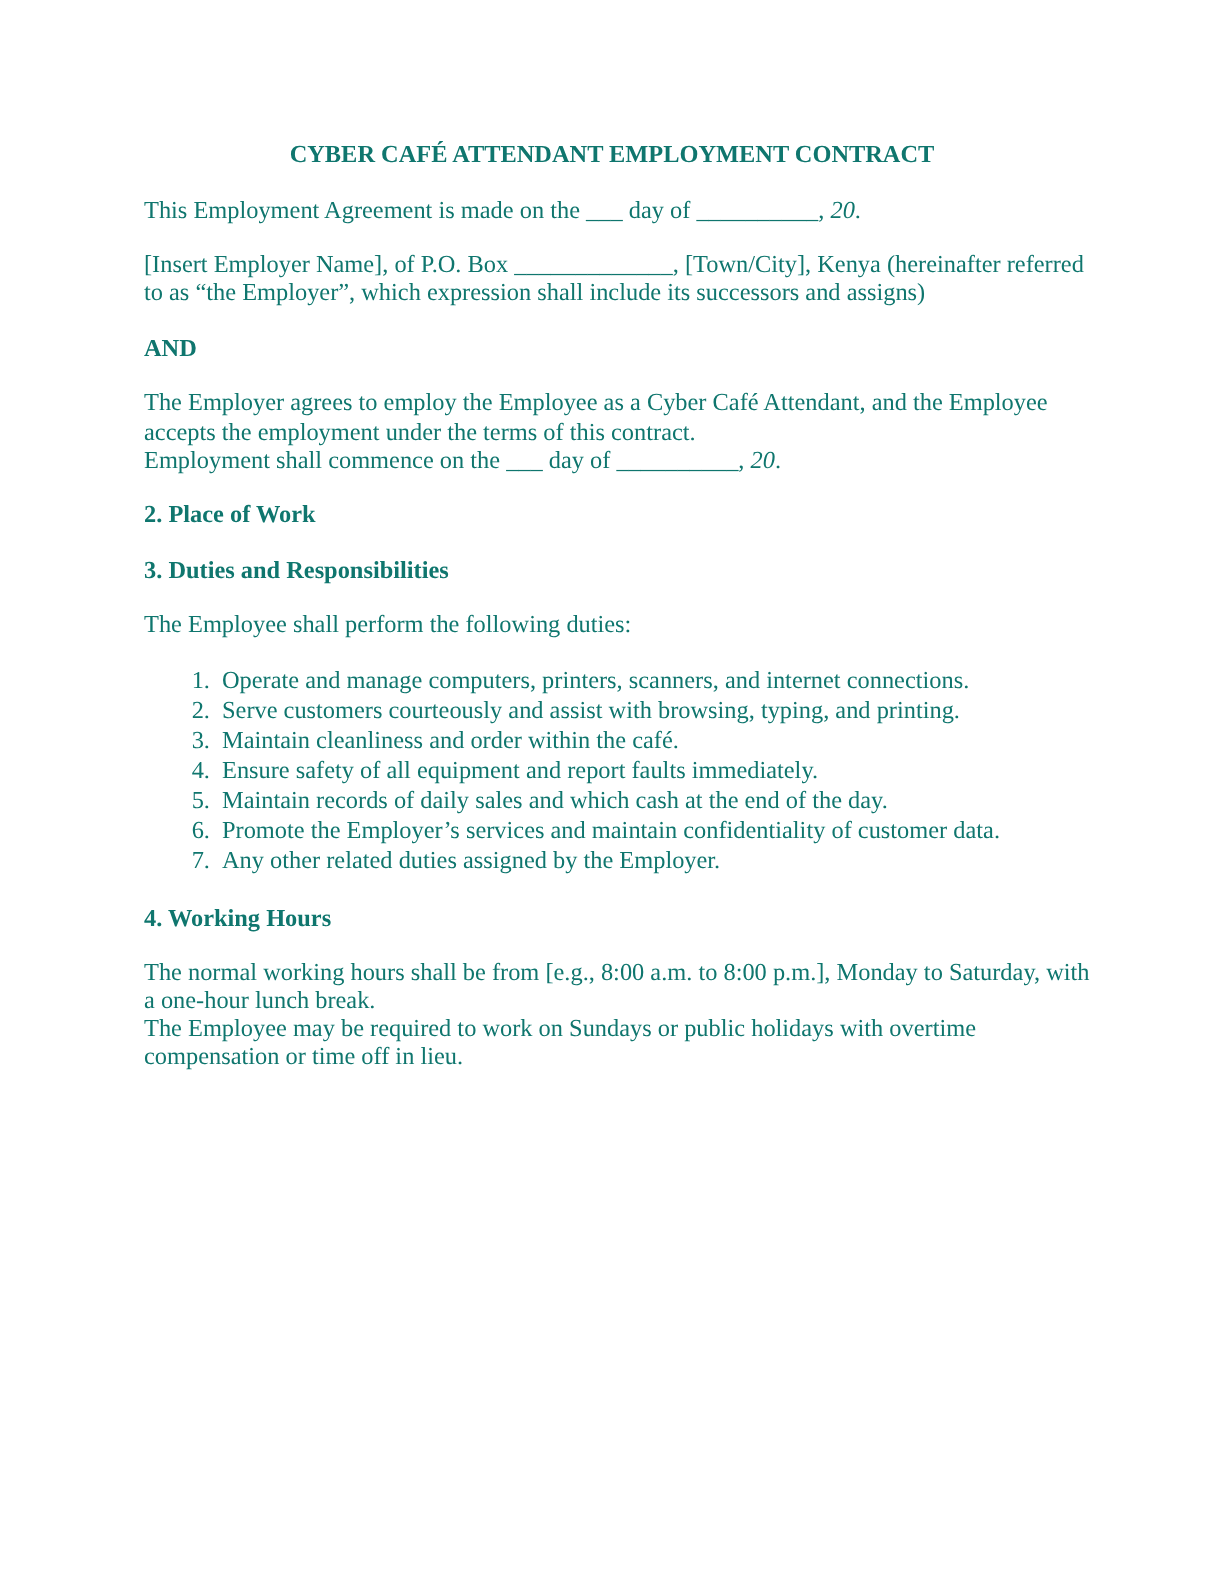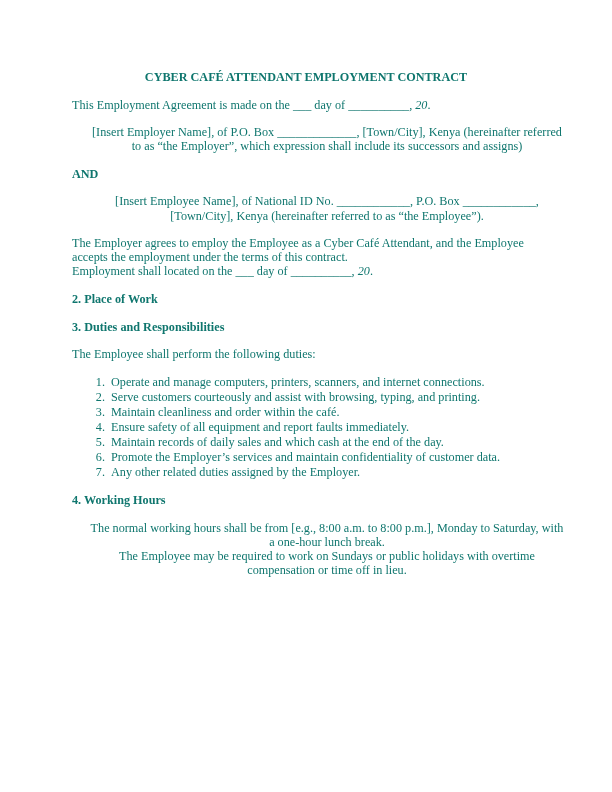--- a/index.html
+++ b/index.html
@@ -23,21 +23,20 @@
     font-weight: bold;
     text-align: center;
     width: 468px;
     margin: 0 0 13.5px 0;
   }
   .para {
     margin: 0 0 13.5px 0;
   }
   .lines {
     white-space: pre-line;
-    text-align: center;
   }
   .heading {
     font-weight: bold;
     margin: 0 0 13.5px 0;
   }
   ol.duties {
     margin: 0 0 13.5px 0;
     padding-left: 36px;
     line-height: 15px;
     list-style: decimal outside;
@@ -55,26 +54,24 @@
   <div class="title">CYBER CAFÉ ATTENDANT EMPLOYMENT CONTRACT</div>
 
   <p class="para"><span>This Employment Agreement is made on the ___ day of __________, </span><i>20</i><span>.</span></p>
 
 
   <p class="para lines">[Insert Employer Name], of P.O. Box _____________, [Town/City], Kenya (hereinafter referred
 to as “the Employer”, which expression shall include its successors and assigns)</p>
 
   <p class="heading">AND</p>
 
-  <p class="para lines">[Insert Employee Name], of National ID No. ____________, P.O. Box ____________,
-[Town/City], Kenya (hereinafter referred to as “the Employee”).</p>
 
 
   <p class="para"><span class="lines">The Employer agrees to employ the Employee as a Cyber Café Attendant, and the Employee
-accepts the employment under the terms of this contract.</span><br><span>Employment shall located on the ___ day of __________, </span><i>20</i><span>.</span></p>
+accepts the employment under the terms of this contract.</span><br><span>Employment shall commence on the ___ day of __________, </span><i>20</i><span>.</span></p>
 
   <p class="heading">2. Place of Work</p>
 
 
   <p class="heading">3. Duties and Responsibilities</p>
 
   <p class="para">The Employee shall perform the following duties:</p>
 
   <ol class="duties">
     <li>Operate and manage computers, printers, scanners, and internet connections.</li>

